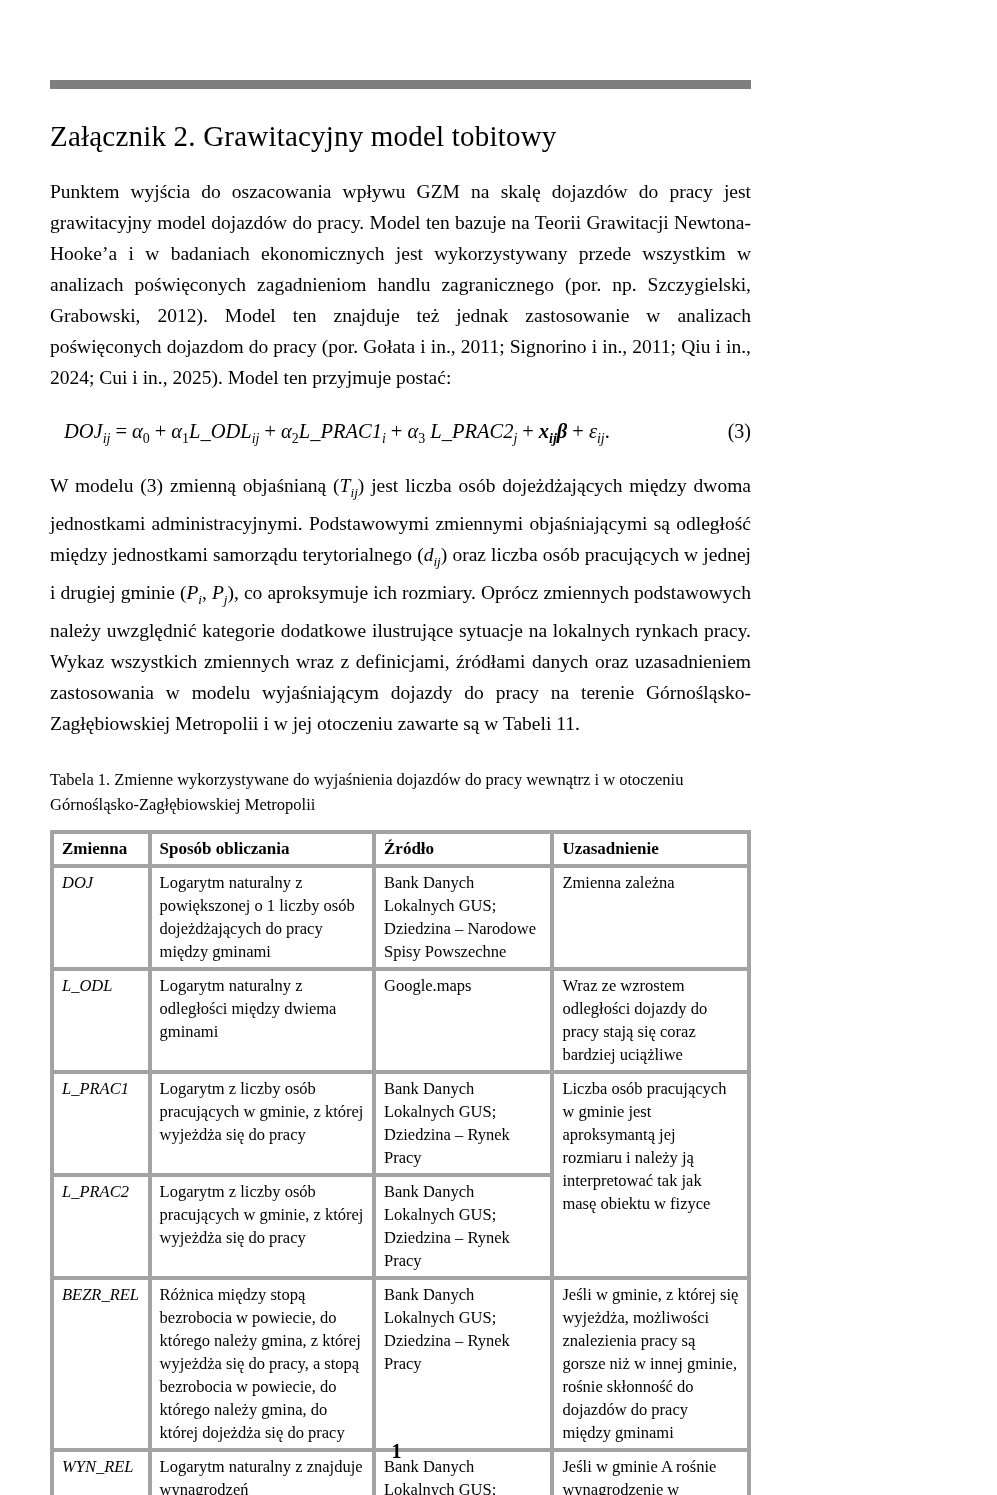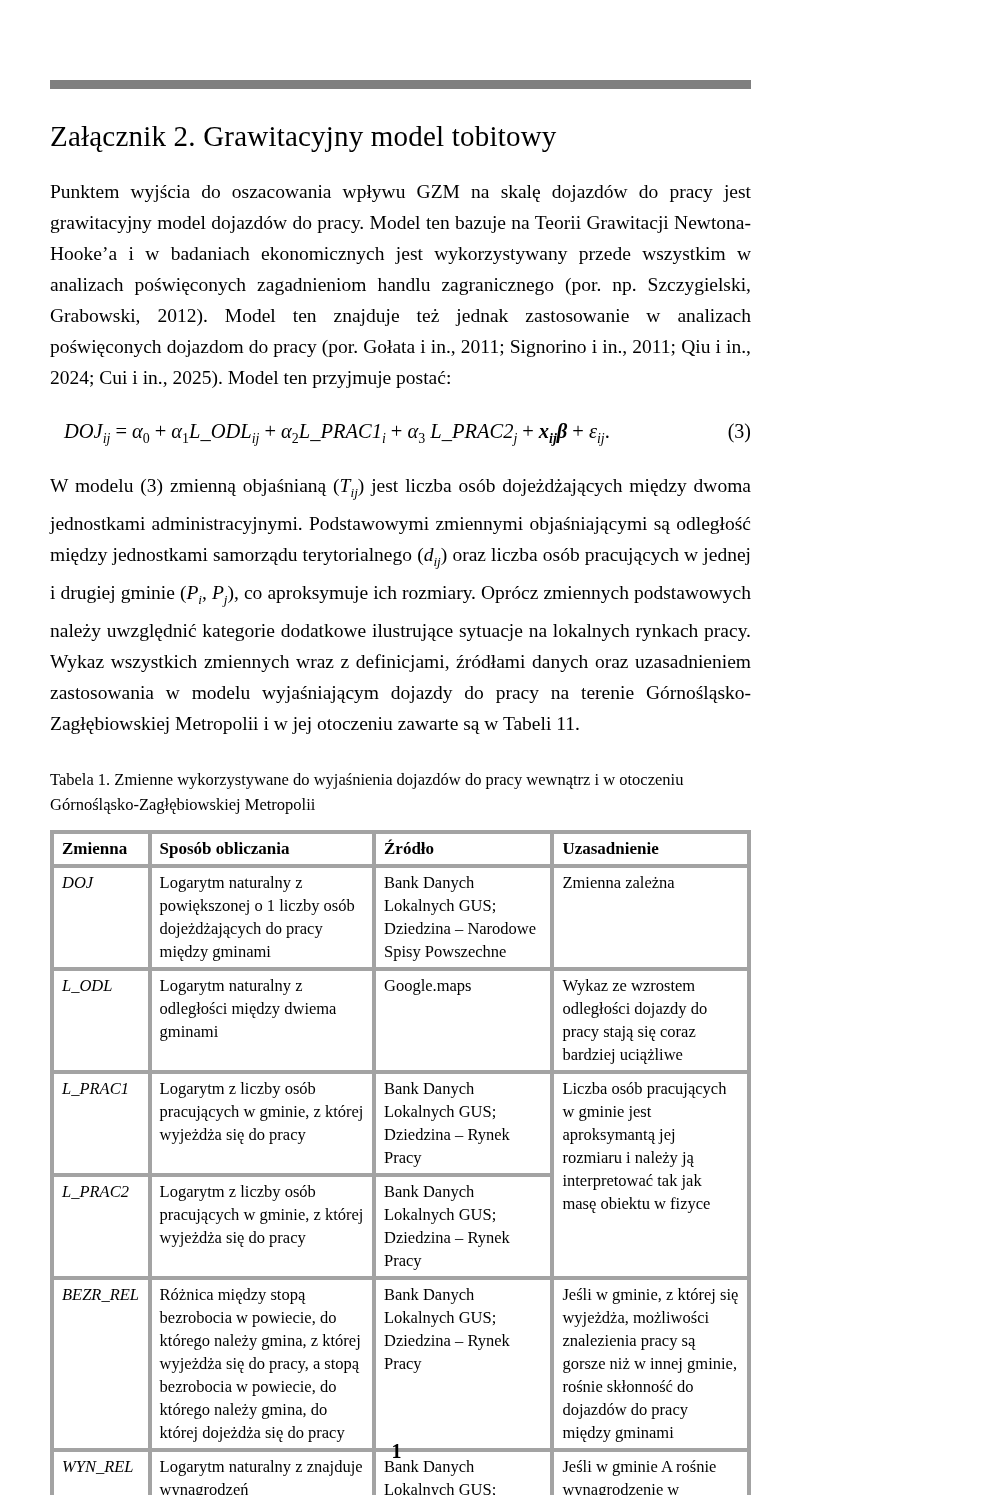--- a/index.html
+++ b/index.html
@@ -134,21 +134,21 @@
       <tr class="r-doj">
         <td class="varname">DOJ</td>
         <td>Logarytm naturalny z powiększonej o 1 liczby osób dojeżdżających do pracy między gminami</td>
         <td>Bank Danych Lokalnych GUS; Dziedzina – Narodowe Spisy Powszechne</td>
         <td>Zmienna zależna</td>
       </tr>
       <tr class="r-lodl">
         <td class="varname">L_ODL</td>
         <td>Logarytm naturalny z odległości między dwiema gminami</td>
         <td>Google.maps</td>
-        <td>Wykaz ze wzrostem odległości dojazdy do pracy stają się coraz bardziej uciążliwe</td>
+        <td>Wraz ze wzrostem odległości dojazdy do pracy stają się coraz bardziej uciążliwe</td>
       </tr>
       <tr class="r-prac1">
         <td class="varname">L_PRAC1</td>
         <td>Logarytm z liczby osób pracujących w gminie, z której wyjeżdża się do pracy</td>
         <td>Bank Danych Lokalnych GUS; Dziedzina – Rynek Pracy</td>
         <td rowspan="2">Liczba osób pracujących w gminie jest aproksymantą jej rozmiaru i należy ją interpretować tak jak masę obiektu w fizyce</td>
       </tr>
       <tr class="r-prac2">
         <td class="varname">L_PRAC2</td>
         <td>Logarytm z liczby osób pracujących w gminie, z której wyjeżdża się do pracy</td>

